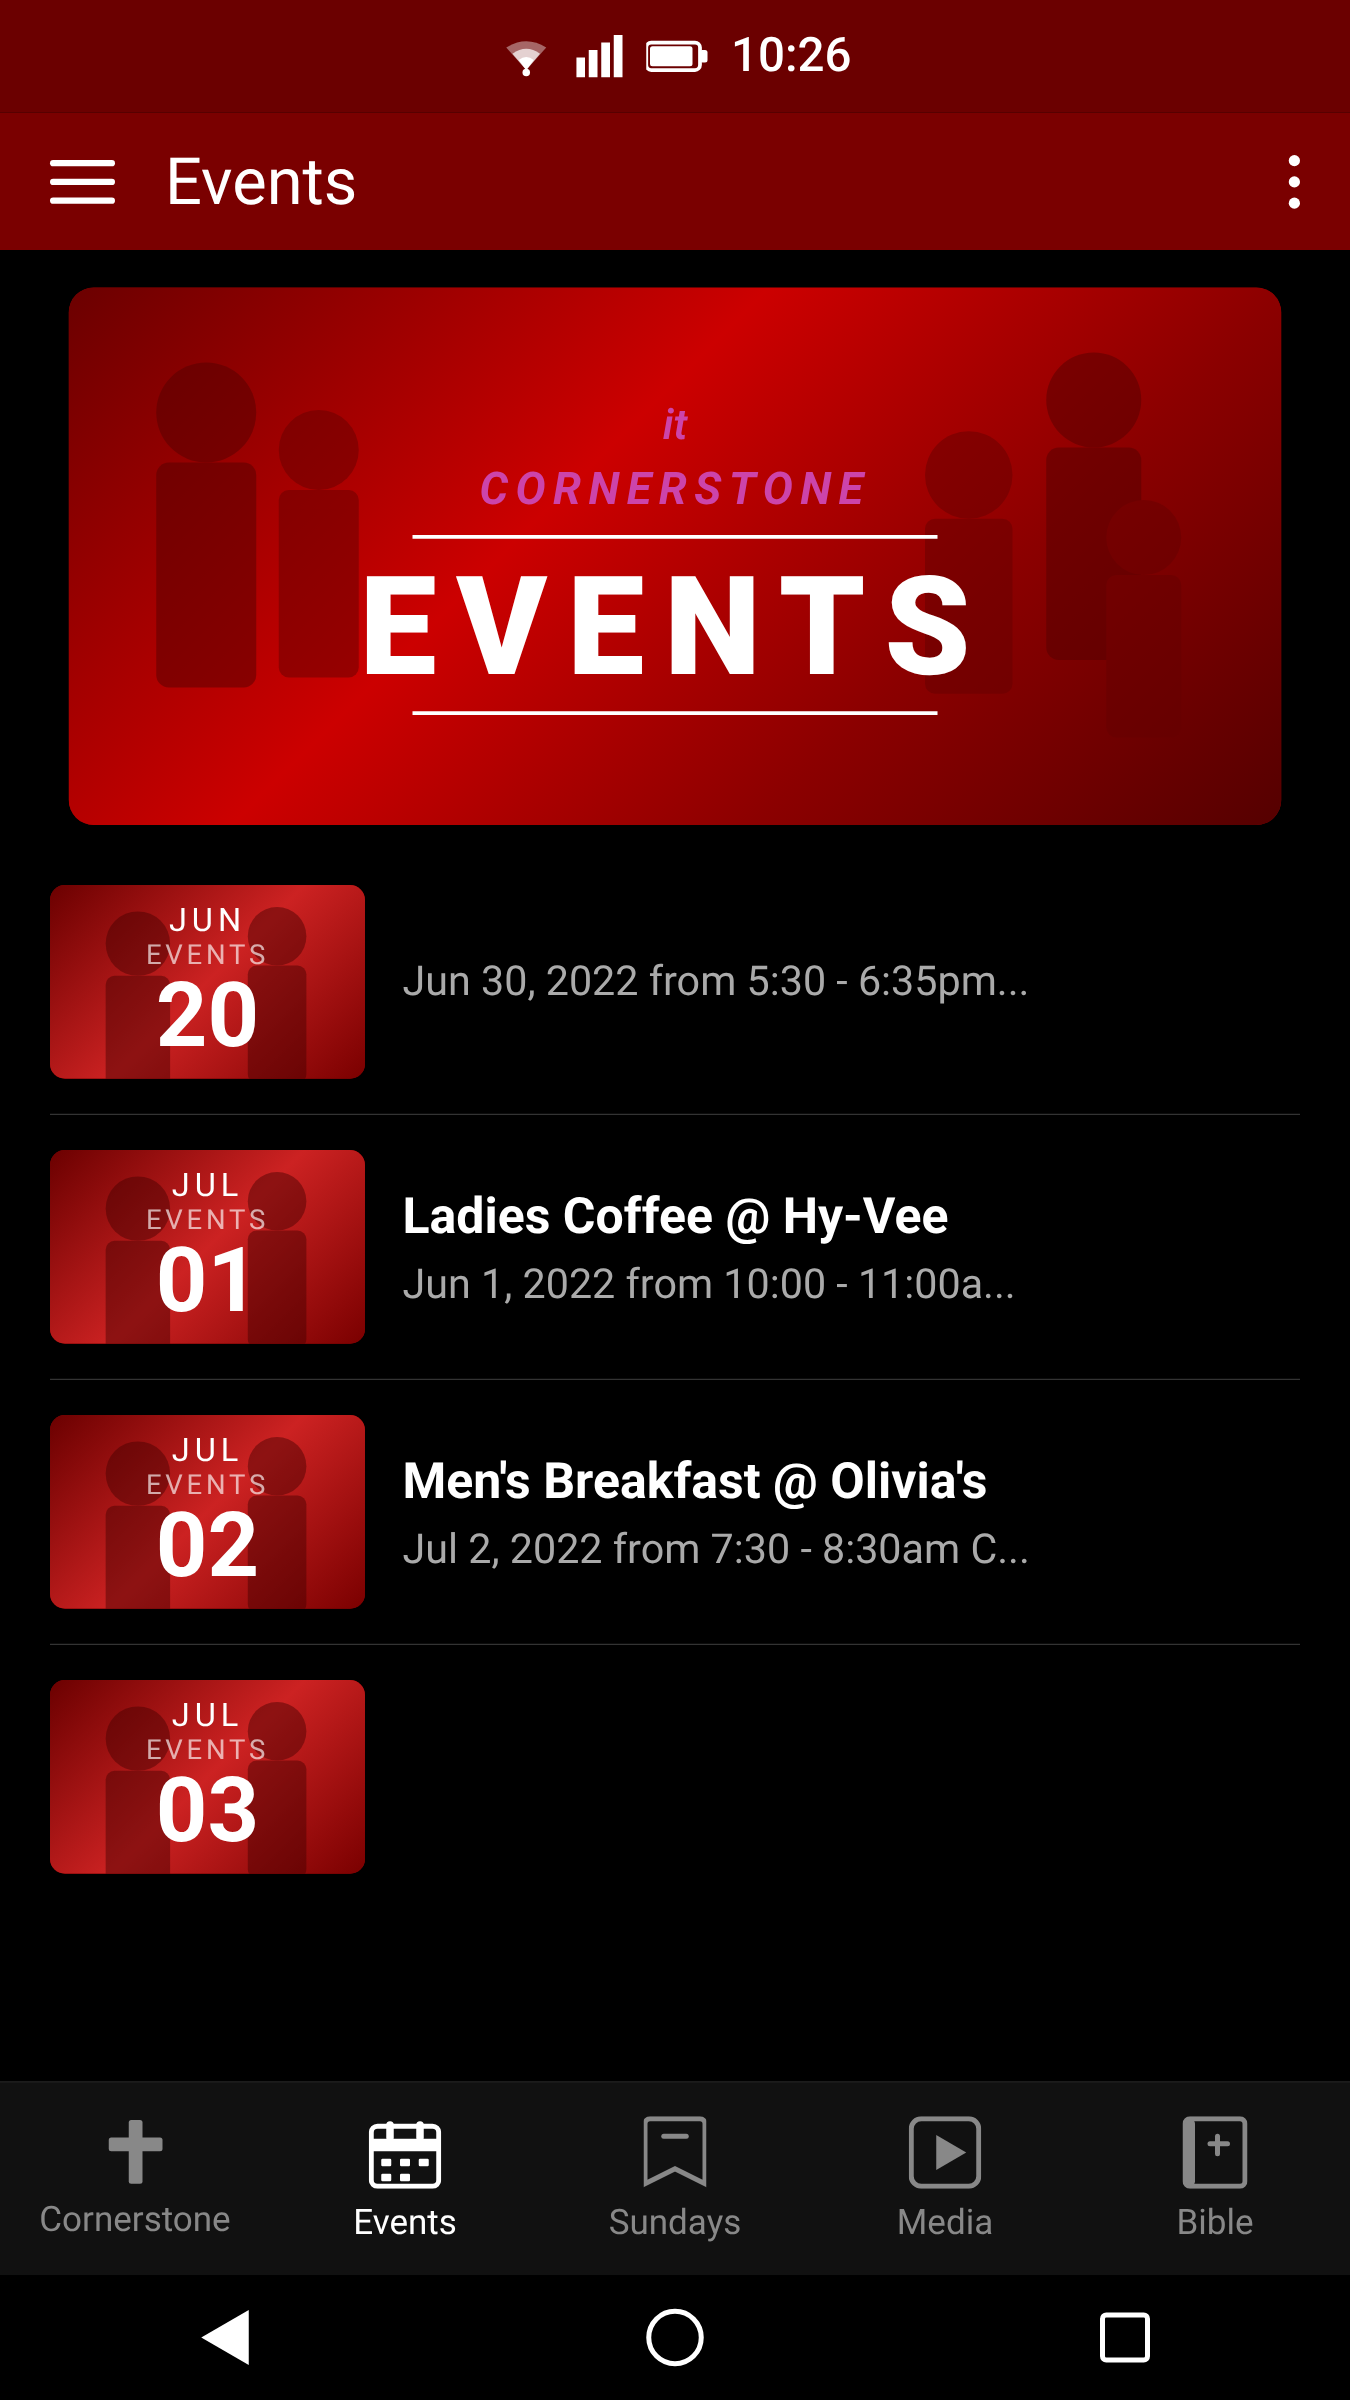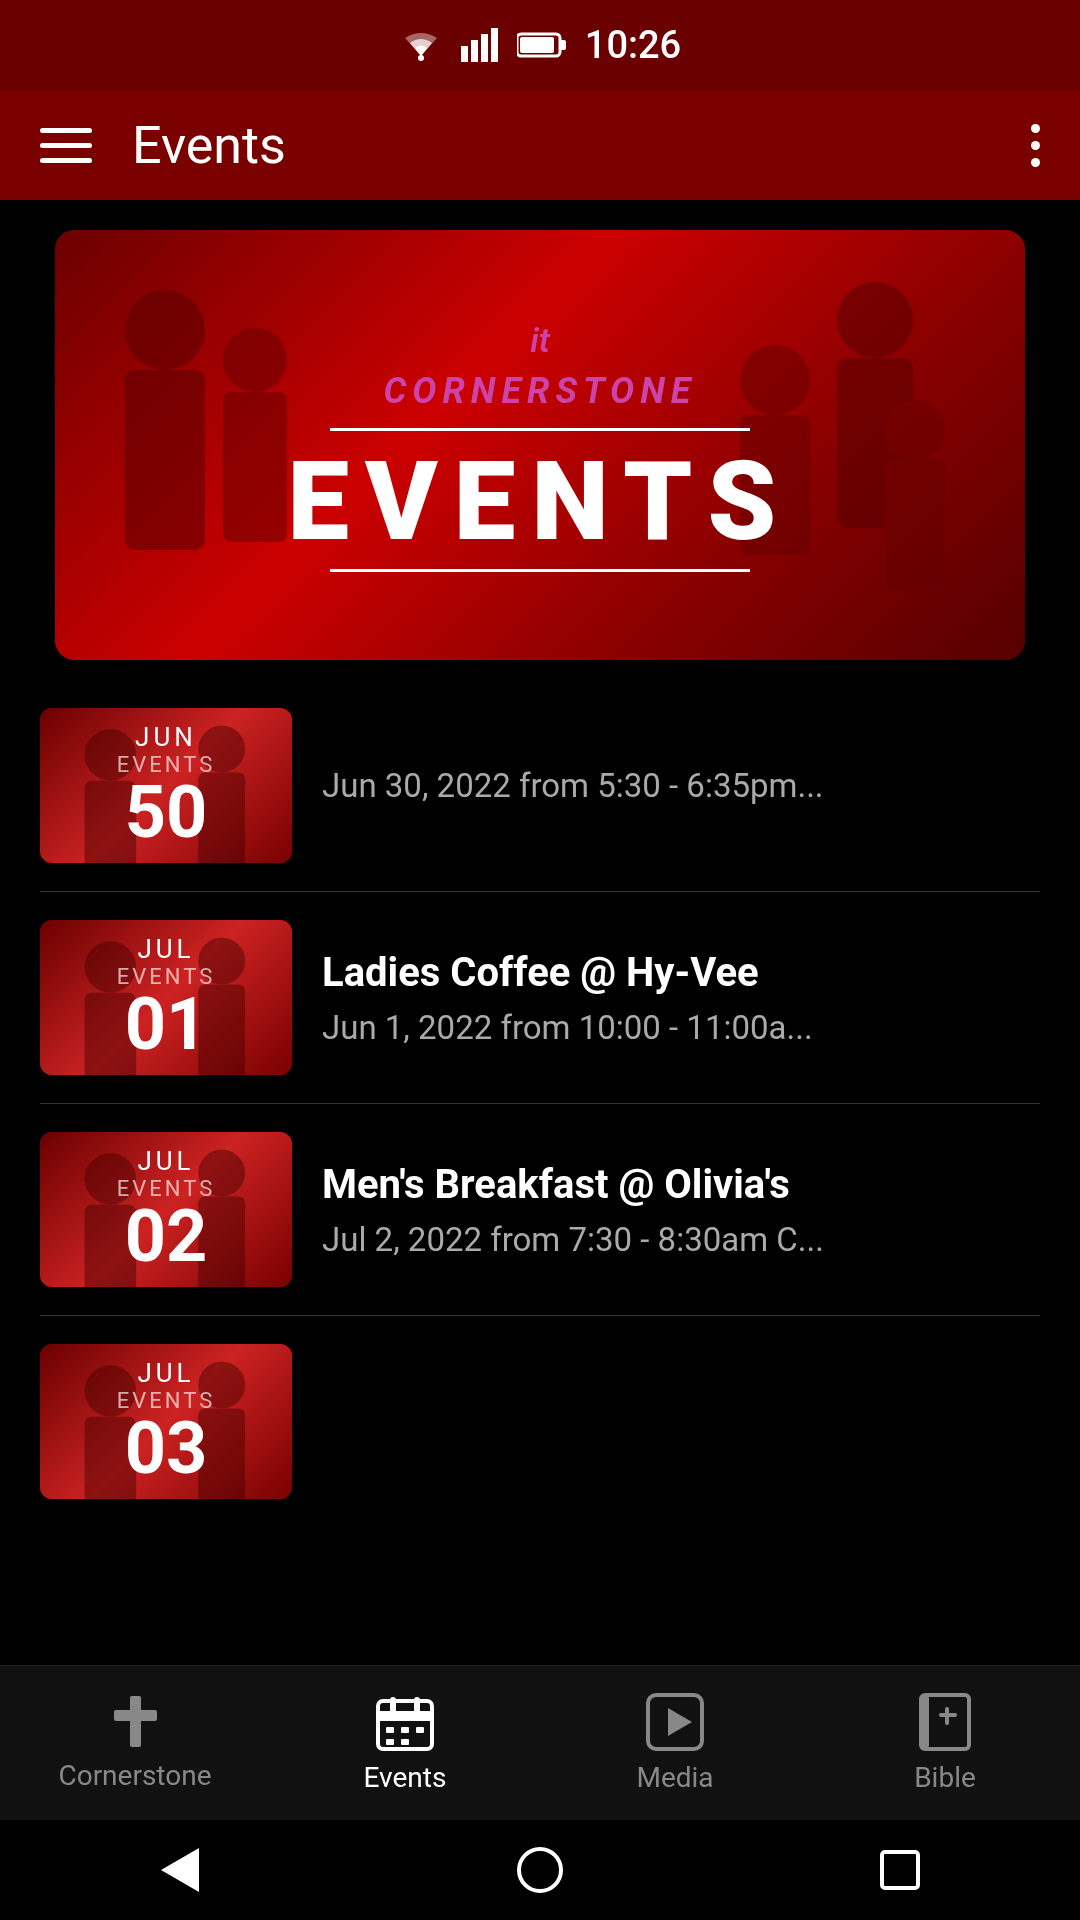--- a/index.html
+++ b/index.html
@@ -377,21 +377,21 @@
       <div class="thumb-bg"></div>
       <svg class="thumb-silhouette" viewBox="0 0 215 155">
         <ellipse cx="60" cy="40" rx="22" ry="22" fill="#440000"></ellipse>
         <rect x="38" y="62" width="44" height="80" rx="6" fill="#440000"></rect>
         <ellipse cx="155" cy="35" rx="20" ry="20" fill="#440000"></ellipse>
         <rect x="135" y="55" width="40" height="80" rx="6" fill="#440000"></rect>
       </svg>
       <div class="thumb-overlay">
         <span class="thumb-month">JUN</span>
         <span style="color:rgba(255,255,255,0.65);font-size:22px;letter-spacing:3px;">EVENTS</span>
-        <span class="thumb-day">50</span>
+        <span class="thumb-day">20</span>
       </div>
     </div>
     <div class="event-info">
       <div class="event-time">Jun 30, 2022 from 5:30 - 6:35pm...</div>
     </div>
   </div>
 
   <div class="event-item">
     <div class="event-thumbnail">
       <div class="thumb-bg"></div>
@@ -473,20 +473,27 @@
       <rect x="38" y="4" width="6" height="16" rx="3" fill="white"></rect>
       <rect x="10" y="34" width="8" height="6" rx="1" fill="white"></rect>
       <rect x="25" y="34" width="8" height="6" rx="1" fill="white"></rect>
       <rect x="40" y="34" width="8" height="6" rx="1" fill="white"></rect>
       <rect x="10" y="46" width="8" height="6" rx="1" fill="white"></rect>
       <rect x="25" y="46" width="8" height="6" rx="1" fill="white"></rect>
     </svg>
     <span class="nav-label active">Events</span>
   </div>
 
+  <div class="nav-item">
+    <svg width="50" height="58" viewBox="0 0 50 58">
+      <path d="M5 2 H45 A4 4 0 0 1 49 6 V54 L25 42 L1 54 V6 A4 4 0 0 1 5 2 Z" fill="none" stroke="#888" stroke-width="4"></path>
+      <rect x="14" y="14" width="22" height="4" rx="2" fill="#888"></rect>
+    </svg>
+    <span class="nav-label">Sundays</span>
+  </div>
 
   <div class="nav-item">
     <svg width="58" height="58" viewBox="0 0 58 58">
       <rect x="2" y="2" width="54" height="54" rx="8" fill="none" stroke="#888" stroke-width="4"></rect>
       <polygon points="22,15 46,29 22,43" fill="#888"></polygon>
     </svg>
     <span class="nav-label">Media</span>
   </div>
 
   <div class="nav-item">

